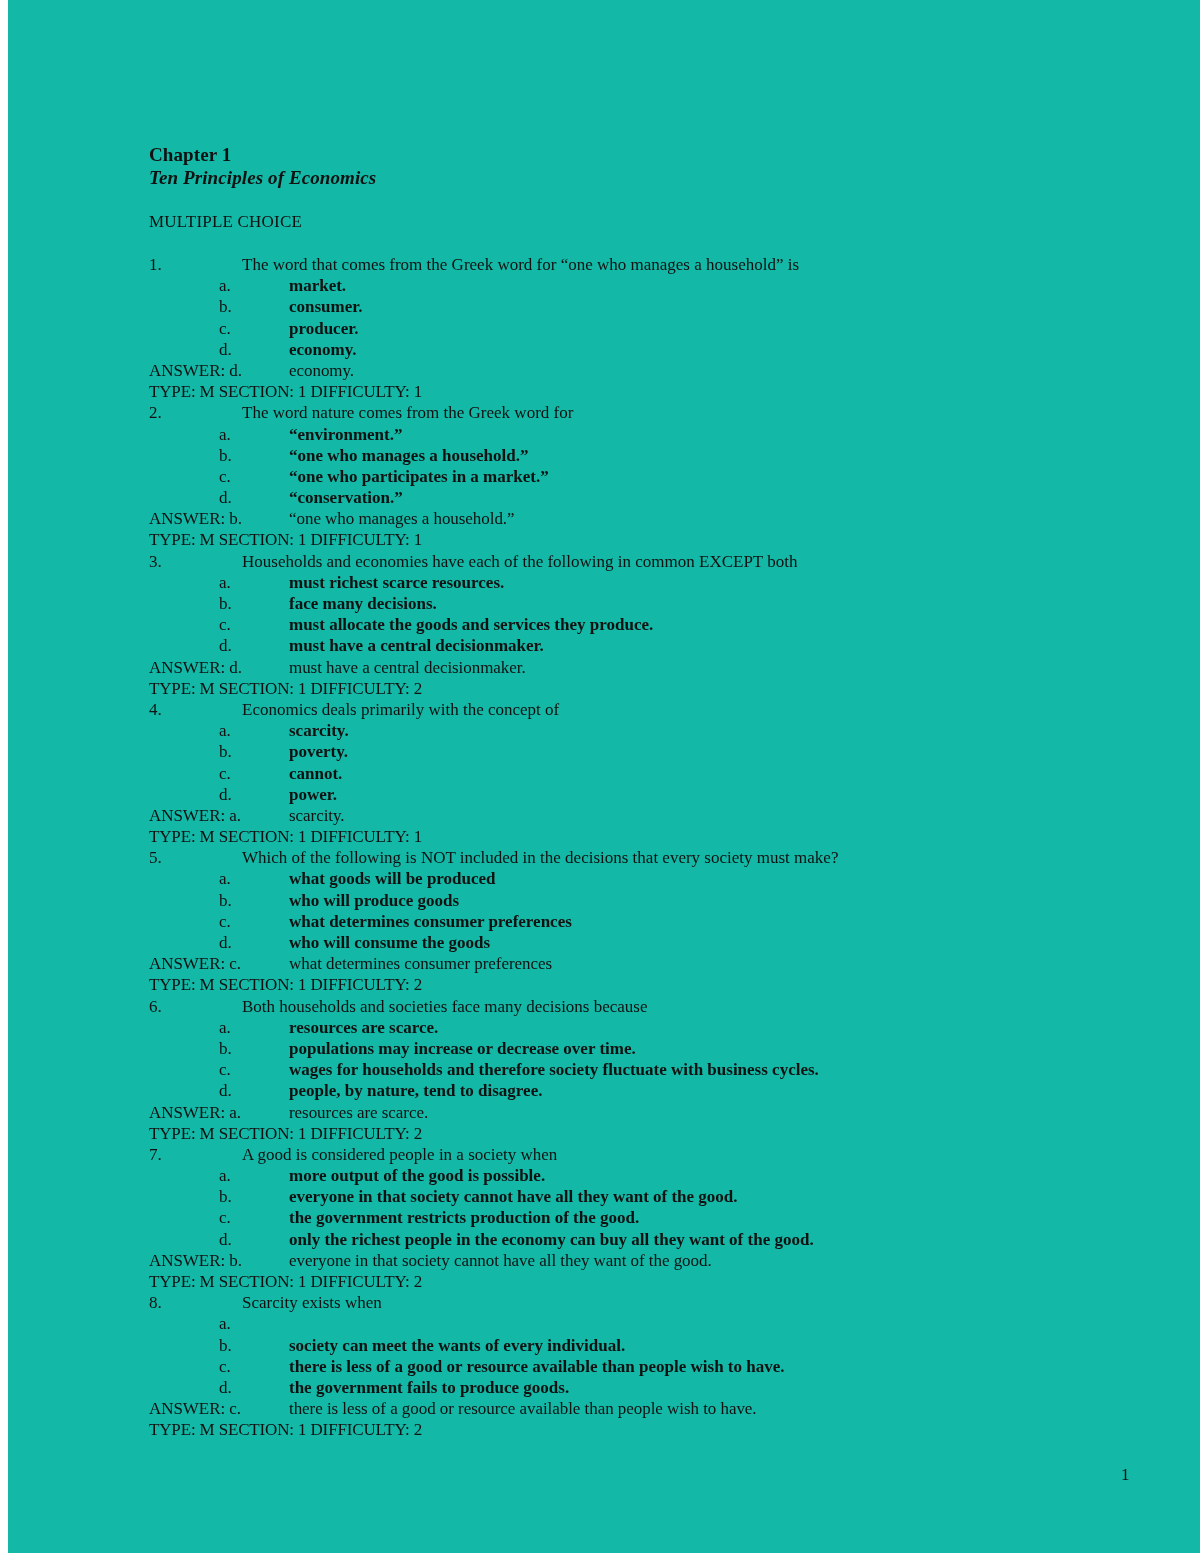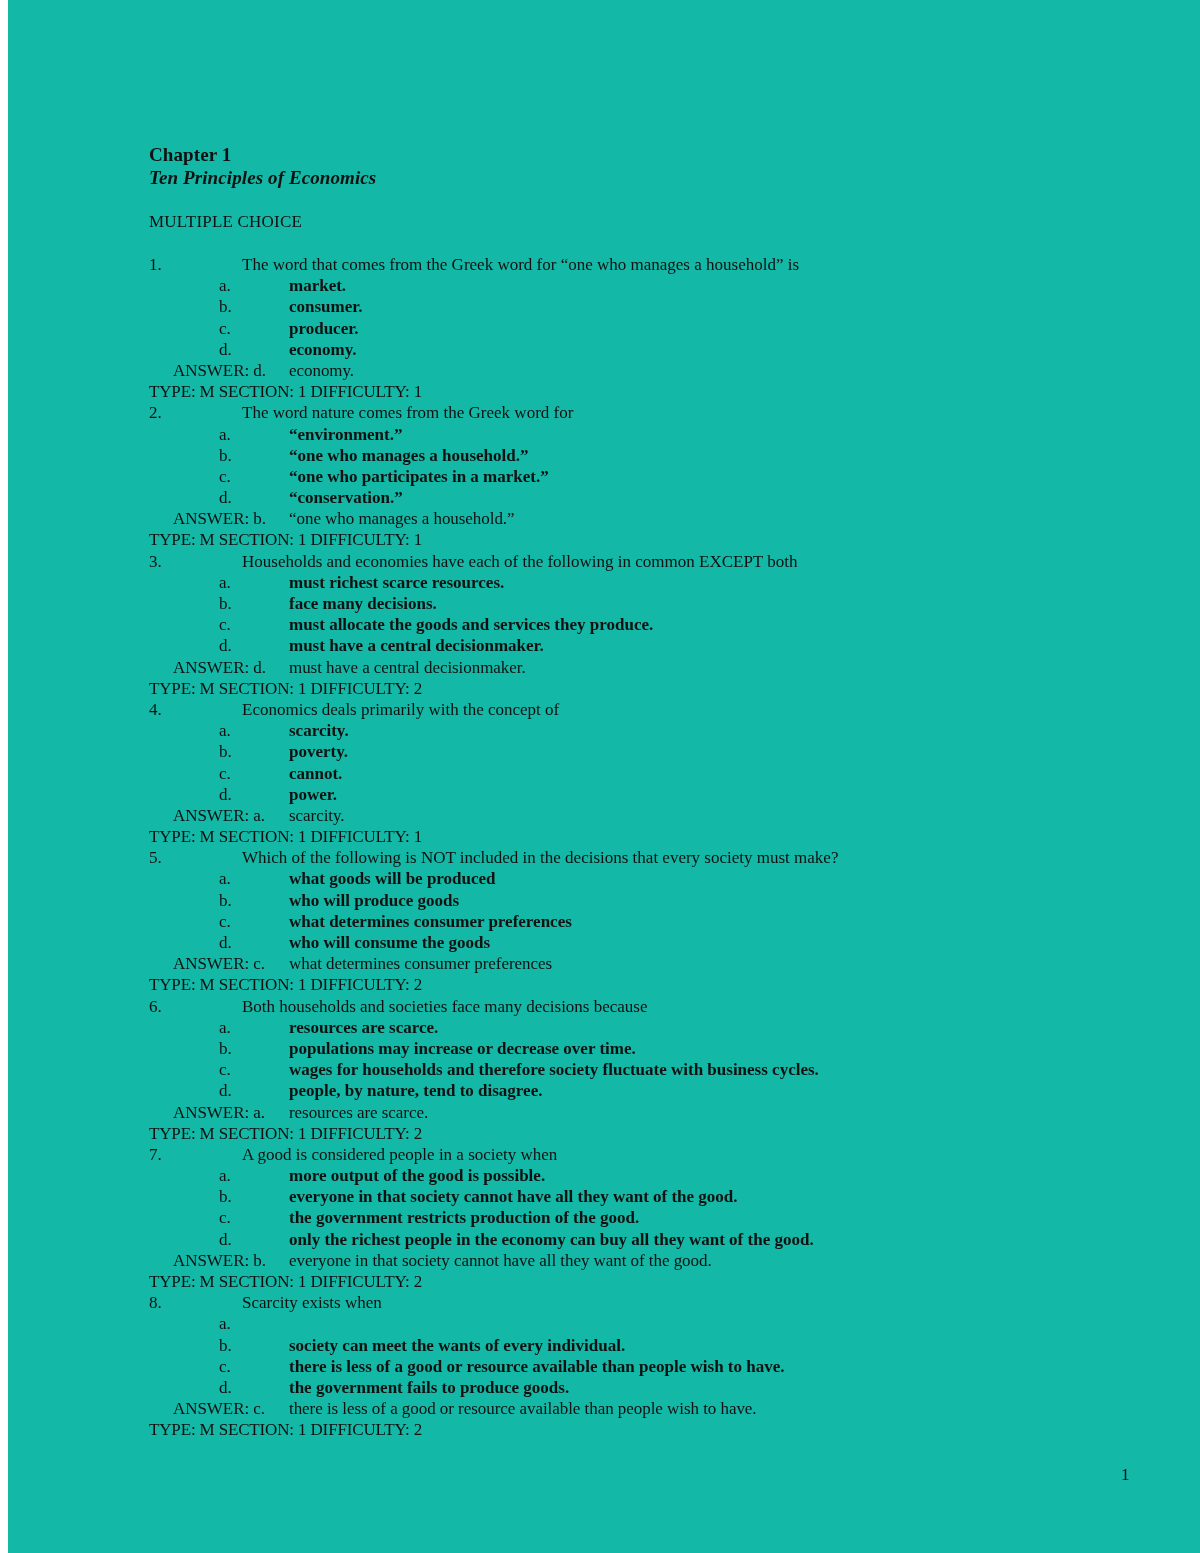--- a/index.html
+++ b/index.html
@@ -89,21 +89,20 @@
   .col-opt {
     position: absolute;
     left: 281px;
     top: 0;
     font-weight: bold;
   }
   .col-answer-label {
     position: absolute;
     left: 141px;
     top: 0;
-    margin-left: 24px;
   }
   .col-answer-text {
     position: absolute;
     left: 281px;
     top: 0;
   }
   .col-meta {
     position: absolute;
     left: 141px;
     top: 0;

